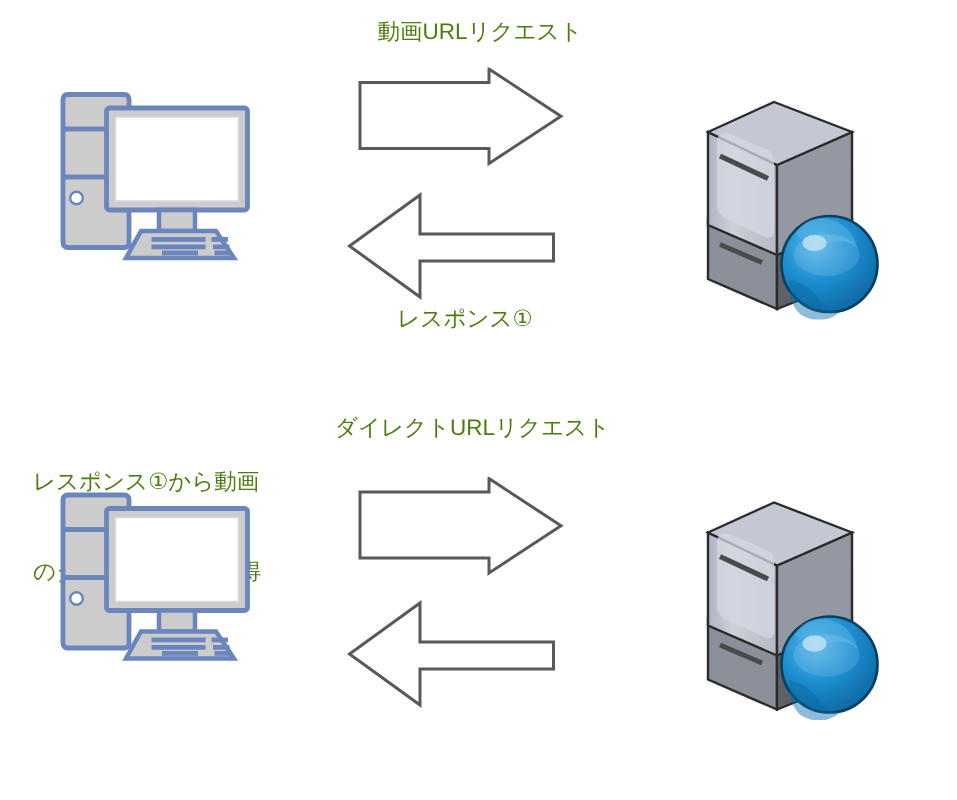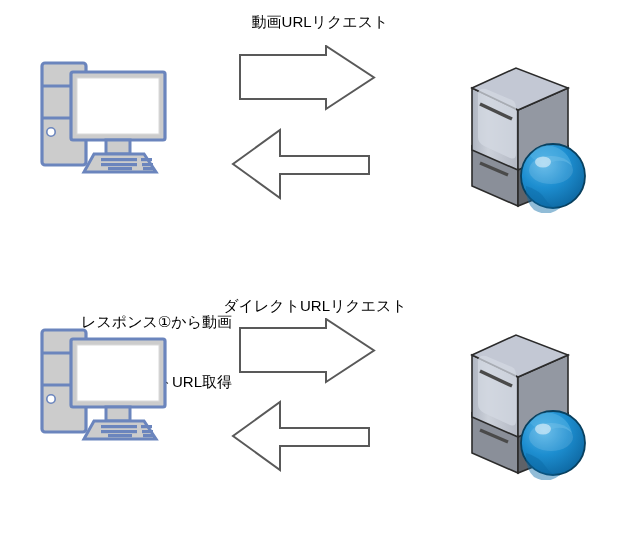--- a/index.html
+++ b/index.html
@@ -18,40 +18,41 @@
   .canvas {
     position: absolute;
     left: 0; top: 0;
     width: 638px;
     height: 533px;
   }
   .label {
     position: absolute;
     font-size: 15px;
     line-height: 20px;
-    color: #000000;
+    color: #4d7c0f;
     white-space: pre;
     letter-spacing: 0px;
   }
   .label.center {
     text-align: center;
   }
   .icon-box {
     position: absolute;
   }
   svg { display: block; }
 </style>
 </head>
 <body>
 
 <div class="canvas">
 
   <div class="label center" style="left:200px; top:12px; width:240px;">動画URLリクエスト</div>
 
 
+  <div class="label center" style="left:215px; top:203px; width:190px;">レスポンス①</div>
 
   <div class="icon-box" style="left:28px; top:58px; width:150px; height:125px;">
     <svg width="150" height="125" viewBox="0 0 150 125">
 
       <rect x="14" y="5" width="44" height="102" rx="3" ry="3" fill="#cccccc" stroke="#6b85bd" stroke-width="3.2"></rect>
       <line x1="14" y1="28" x2="58" y2="28" stroke="#6b85bd" stroke-width="3.2"></line>
       <line x1="14" y1="60" x2="58" y2="60" stroke="#6b85bd" stroke-width="3.2"></line>
       <circle cx="23" cy="74" r="4.2" fill="#ffffff" stroke="#6b85bd" stroke-width="1.6"></circle>
 
       <rect x="43" y="14" width="94" height="68" rx="2" ry="2" fill="#cccccc" stroke="#6b85bd" stroke-width="3.2"></rect>
@@ -112,26 +113,26 @@
       <line x1="30" y1="105" x2="58" y2="117" stroke="#4a4a4a" stroke-width="3.2" stroke-linecap="butt"></line>
 
       <circle cx="103" cy="118" r="32" fill="url(#globeGrad1)" stroke="#08405f" stroke-width="1.8"></circle>
       <path d="M 80 98 q 10 10 22 6 q 12 -4 20 4 q -4 -16 -20 -20 q -14 -3 -22 10 Z" fill="#53b2e4" opacity="0.55"></path>
       <path d="M 76 128 q 14 4 20 14 q 4 7 14 8 q -12 10 -26 2 q -9 -8 -8 -24 Z" fill="#0b6ba6" opacity="0.45"></path>
       <ellipse cx="93" cy="104" rx="8" ry="5.5" fill="#ffffff" opacity="0.5"></ellipse>
       <ellipse cx="101" cy="112" rx="22" ry="14" fill="#ffffff" opacity="0.12"></ellipse>
     </svg>
   </div>
 
-  <div class="label" style="left:22px; top:272px; width:210px;text-align:right;">
+  <div class="label" style="left:22px; top:272px; width:210px;">
     <div>レスポンス①から動画</div>
     <div>のダイレクトURL取得</div>
   </div>
 
-  <div class="label center" style="left:195px; top:296px; width:240px;">ダイレクトURLリクエスト</div>
+  <div class="label center" style="left:195px; top:276px; width:240px;">ダイレクトURLリクエスト</div>
 
 
   <div class="icon-box" style="left:28px; top:325px; width:150px; height:125px;">
     <svg width="150" height="125" viewBox="0 0 150 125">
       <rect x="14" y="5" width="44" height="102" rx="3" ry="3" fill="#cccccc" stroke="#6b85bd" stroke-width="3.2"></rect>
       <line x1="14" y1="28" x2="58" y2="28" stroke="#6b85bd" stroke-width="3.2"></line>
       <line x1="14" y1="60" x2="58" y2="60" stroke="#6b85bd" stroke-width="3.2"></line>
       <circle cx="23" cy="74" r="4.2" fill="#ffffff" stroke="#6b85bd" stroke-width="1.6"></circle>
       <rect x="43" y="14" width="94" height="68" rx="2" ry="2" fill="#cccccc" stroke="#6b85bd" stroke-width="3.2"></rect>
       <rect x="49" y="20" width="82" height="56" fill="#ffffff" stroke="#d9d9d9" stroke-width="1"></rect>

